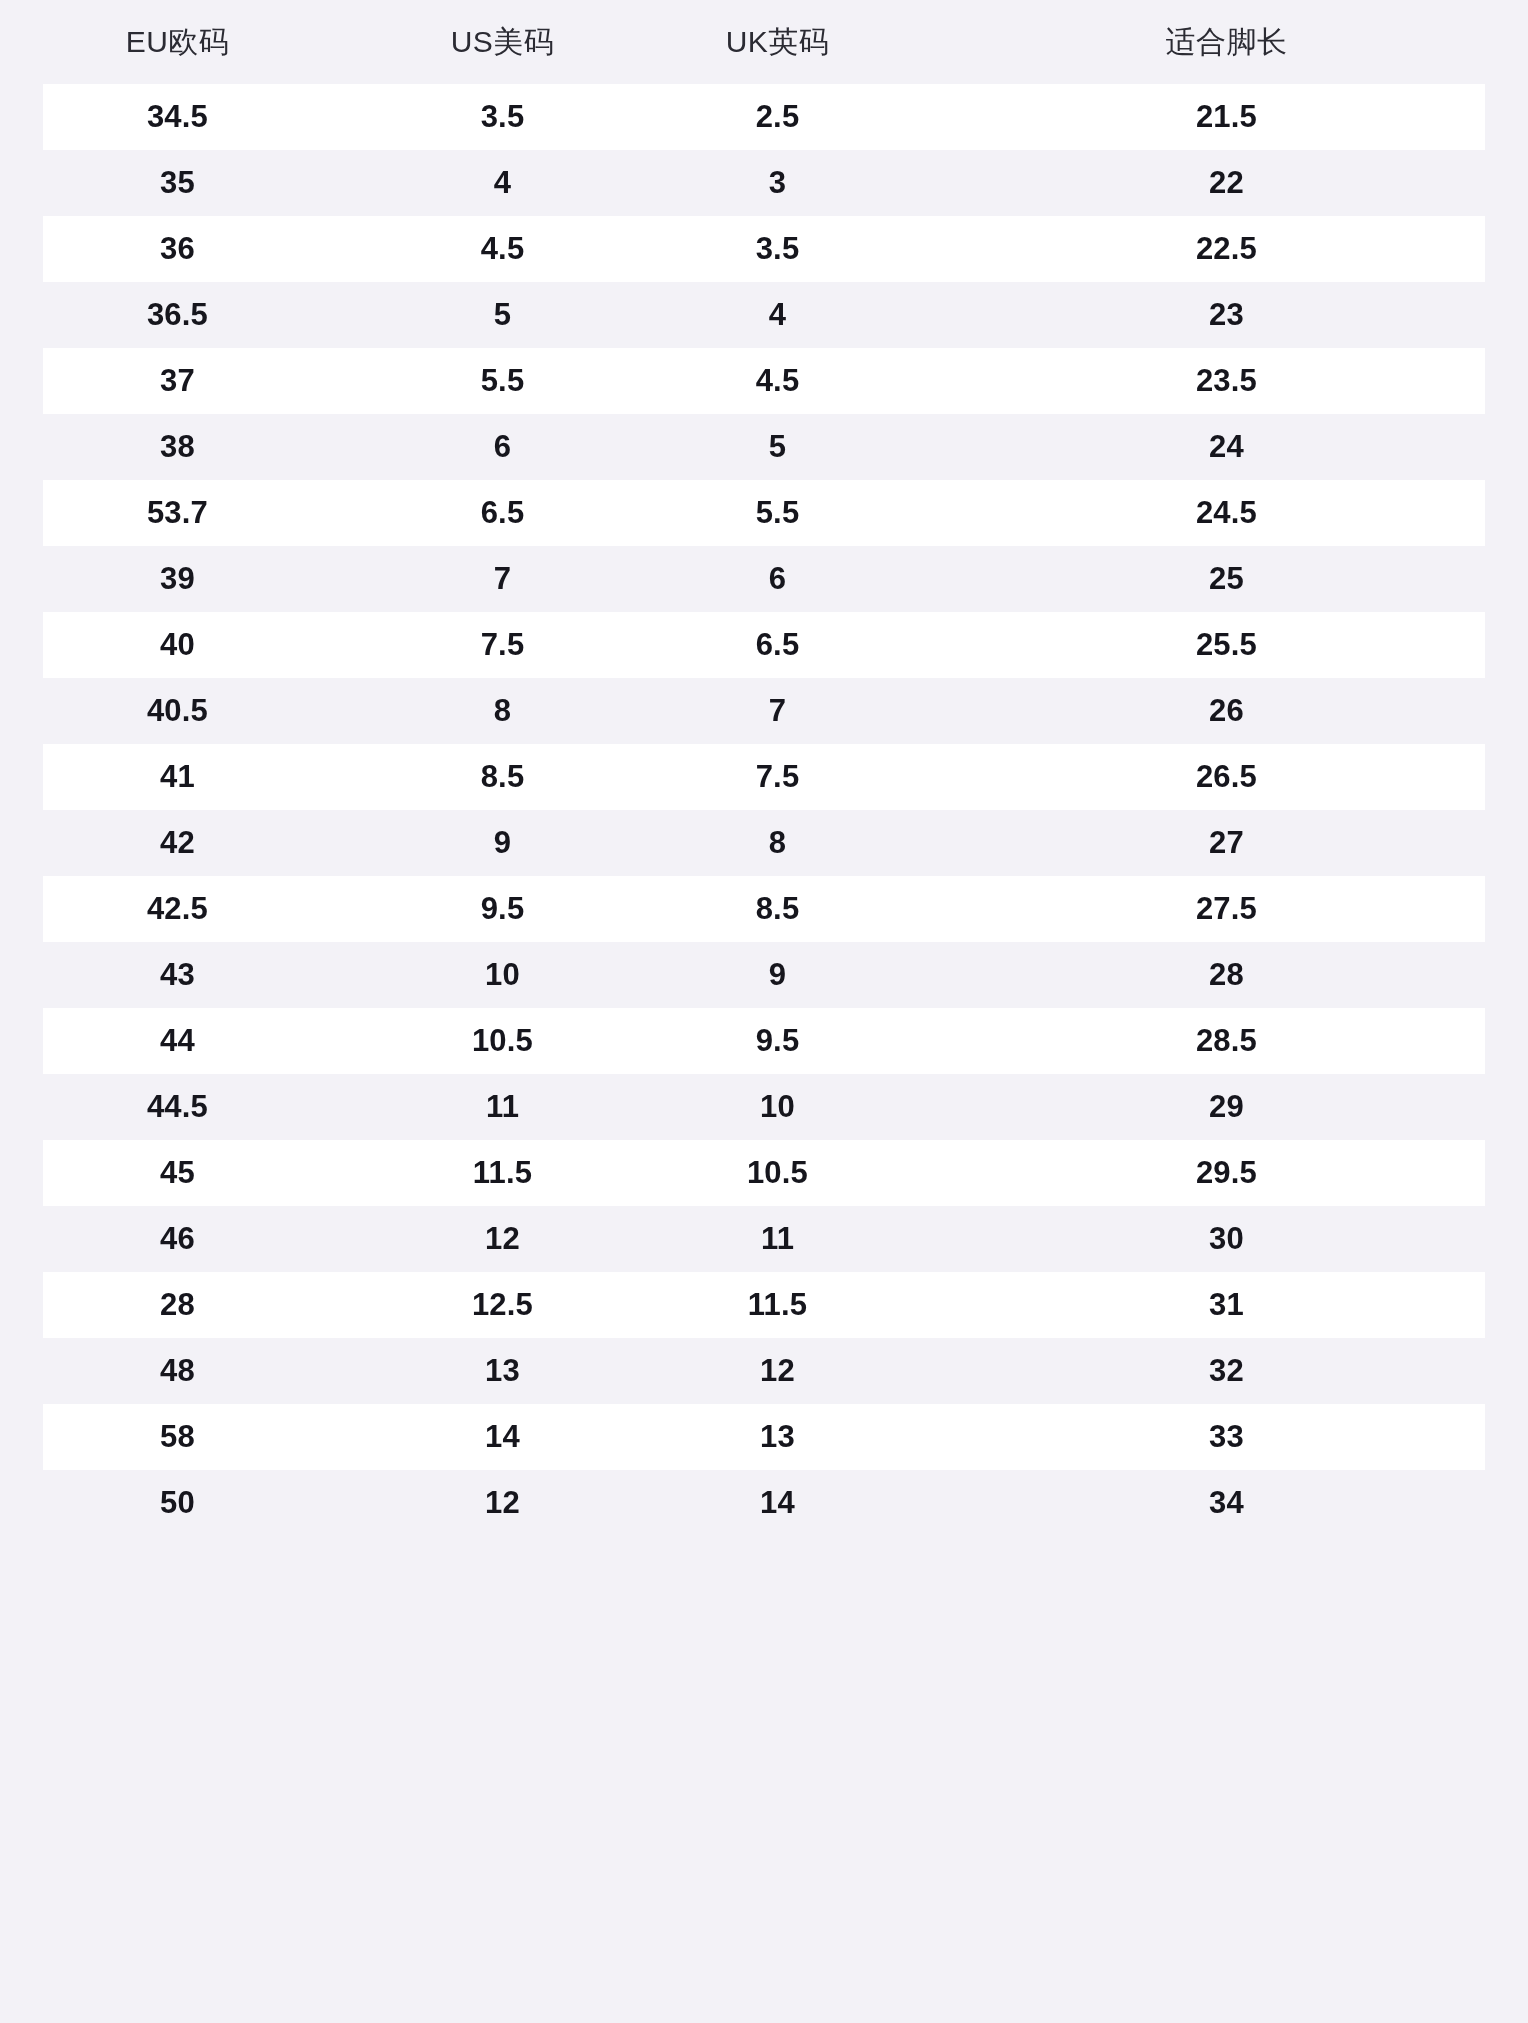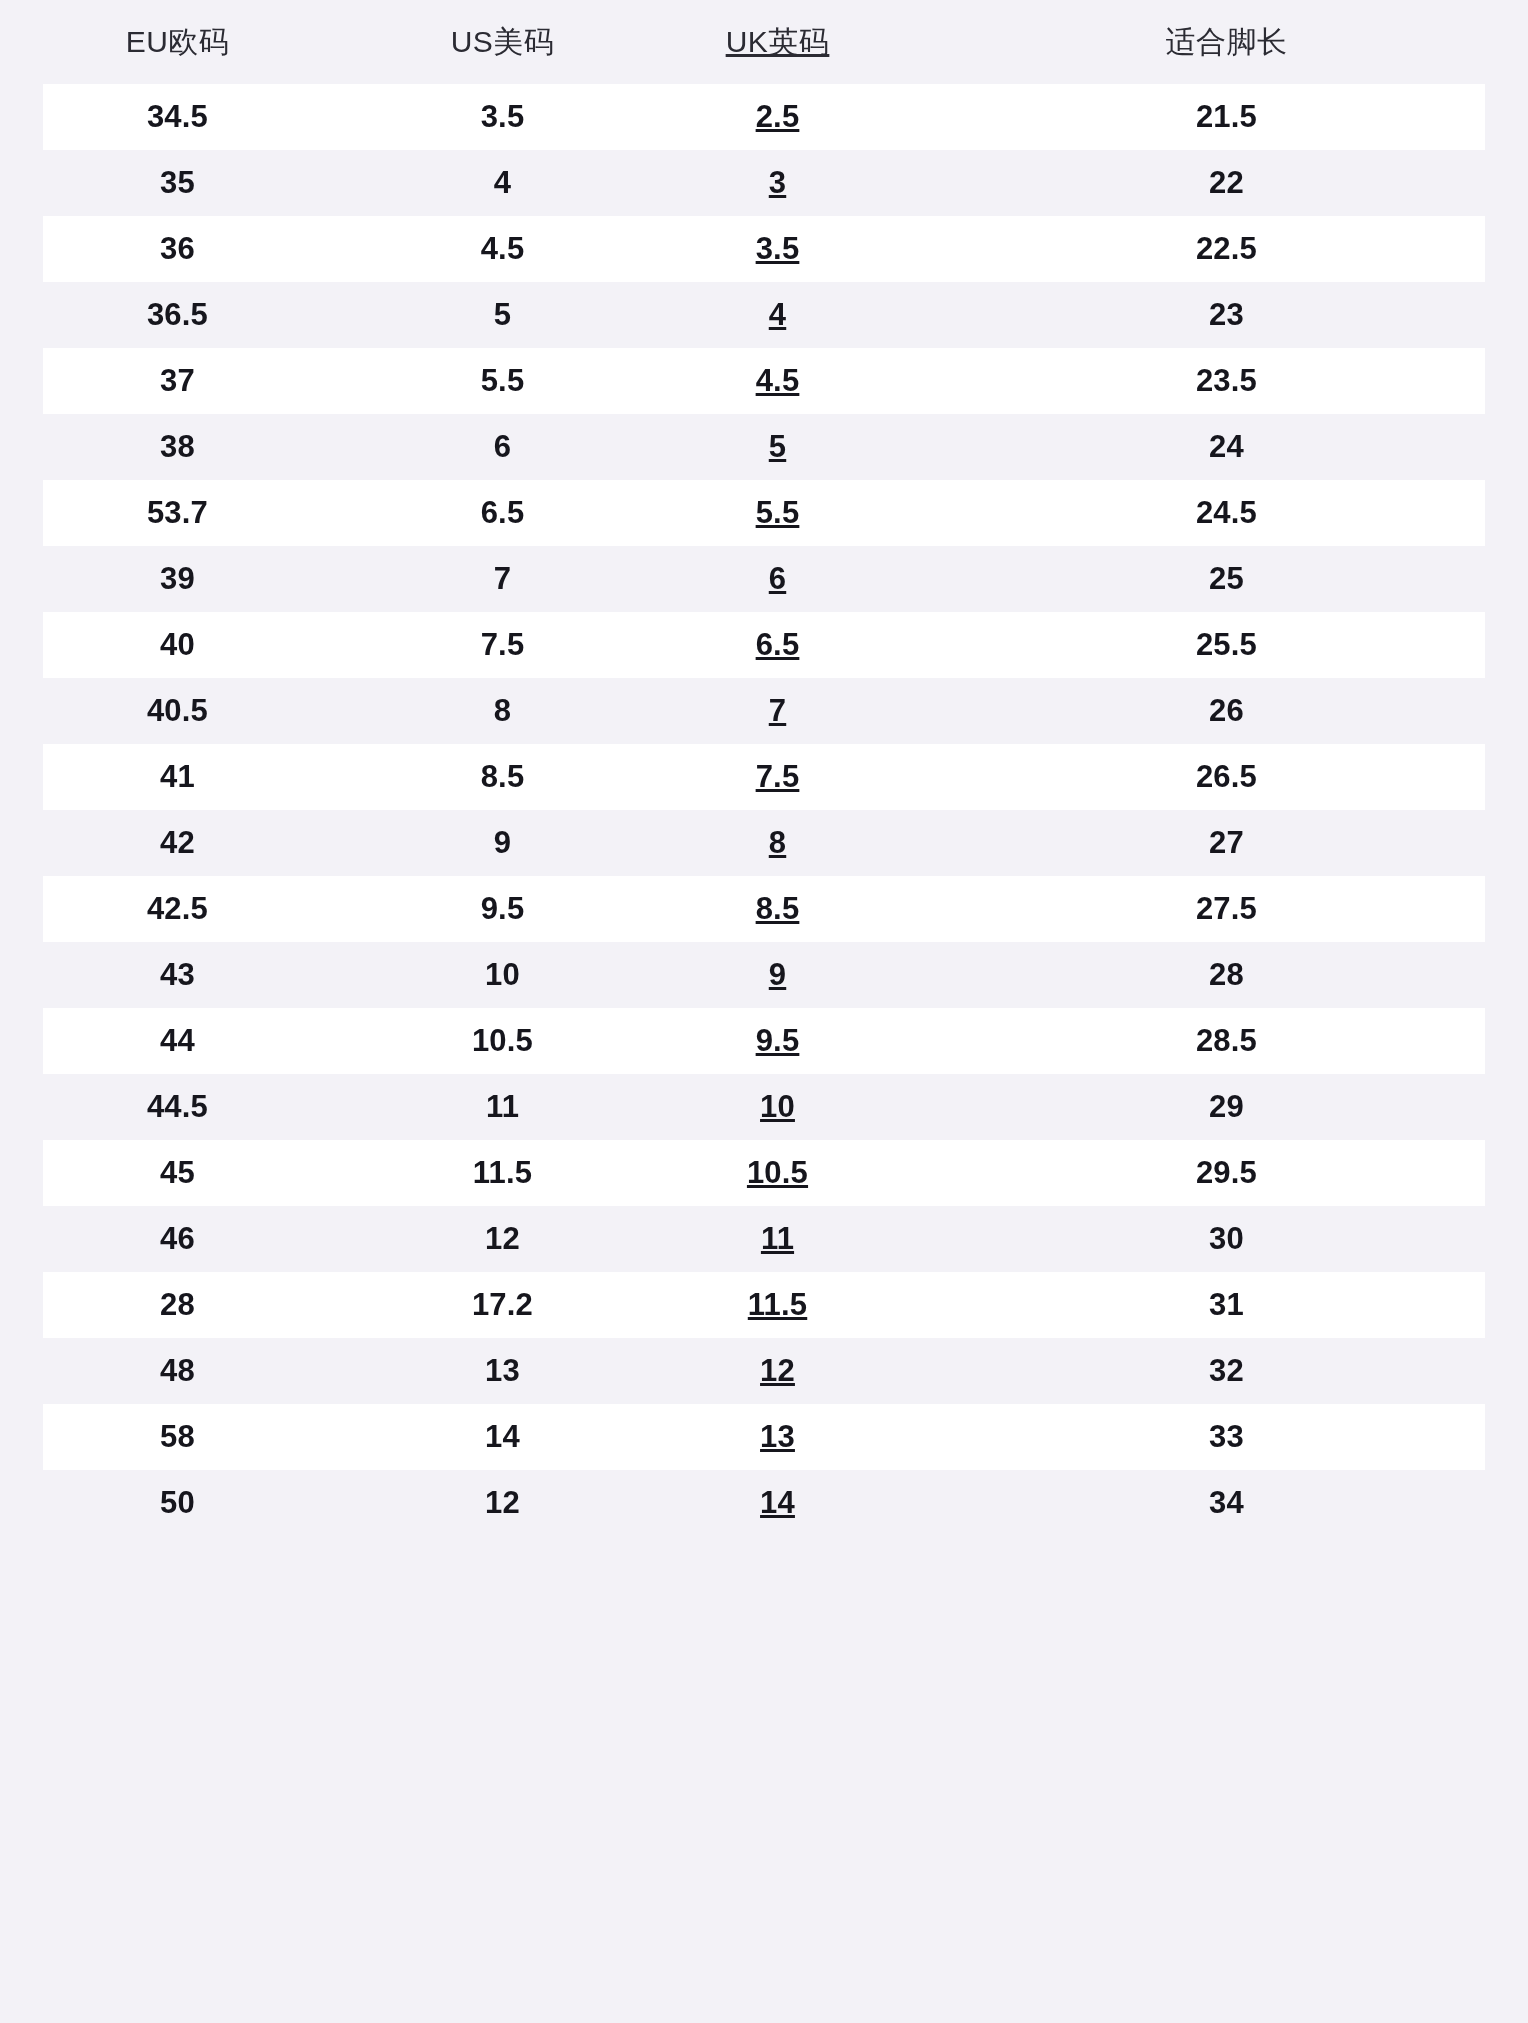--- a/index.html
+++ b/index.html
@@ -38,21 +38,21 @@
     text-align: center;
     padding: 0;
     height: 84px;
     vertical-align: middle;
     letter-spacing: 0.5px;
   }
 
   
   .col-eu  { width: 355px; }
   .col-us  { width: 275px; }
-  .col-uk  { width: 275px; text-decoration: underline; }
+  .col-uk  { width: 275px; }
   .col-len { width: 623px; }
 
   .header-row th.col-eu  { padding-right: 10px; }
   .header-row th.col-len { padding-right: 385px; }
 
   .data-row td {
     text-align: center;
     font-size: 31px;
     font-weight: bold;
     color: #16161d;
@@ -230,21 +230,21 @@
           <td class="col-len">29.5</td>
         </tr>
         <tr class="data-row">
           <td class="col-eu">46</td>
           <td class="col-us">12</td>
           <td class="col-uk">11</td>
           <td class="col-len">30</td>
         </tr>
         <tr class="data-row stripe-white">
           <td class="col-eu">28</td>
-          <td class="col-us">17.2</td>
+          <td class="col-us">12.5</td>
           <td class="col-uk">11.5</td>
           <td class="col-len">31</td>
         </tr>
         <tr class="data-row">
           <td class="col-eu">48</td>
           <td class="col-us">13</td>
           <td class="col-uk">12</td>
           <td class="col-len">32</td>
         </tr>
         <tr class="data-row stripe-white">

